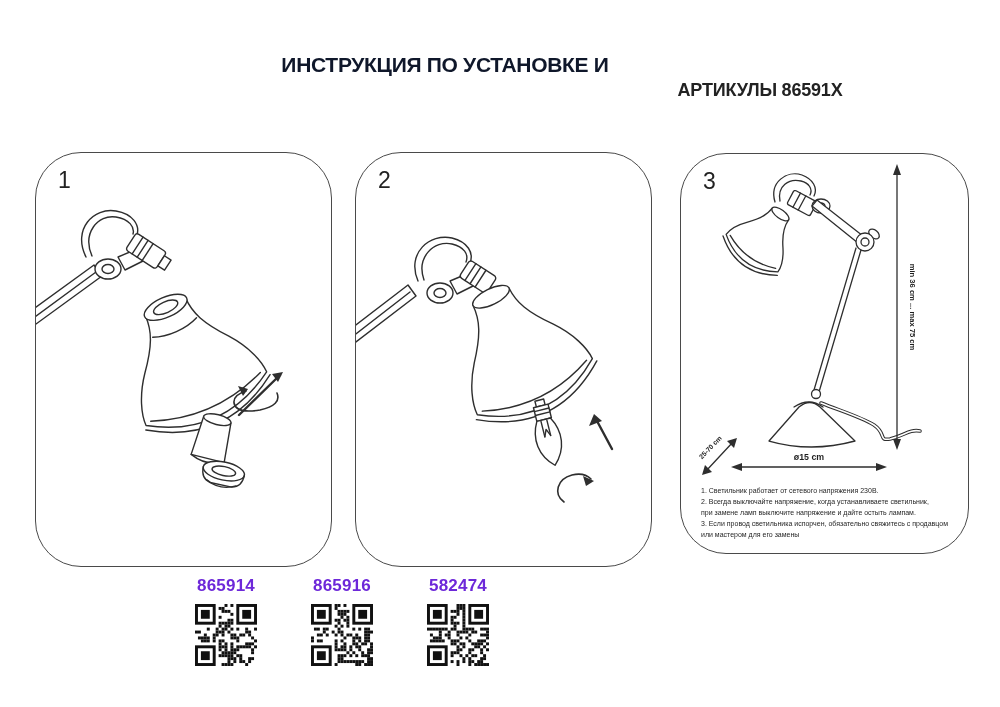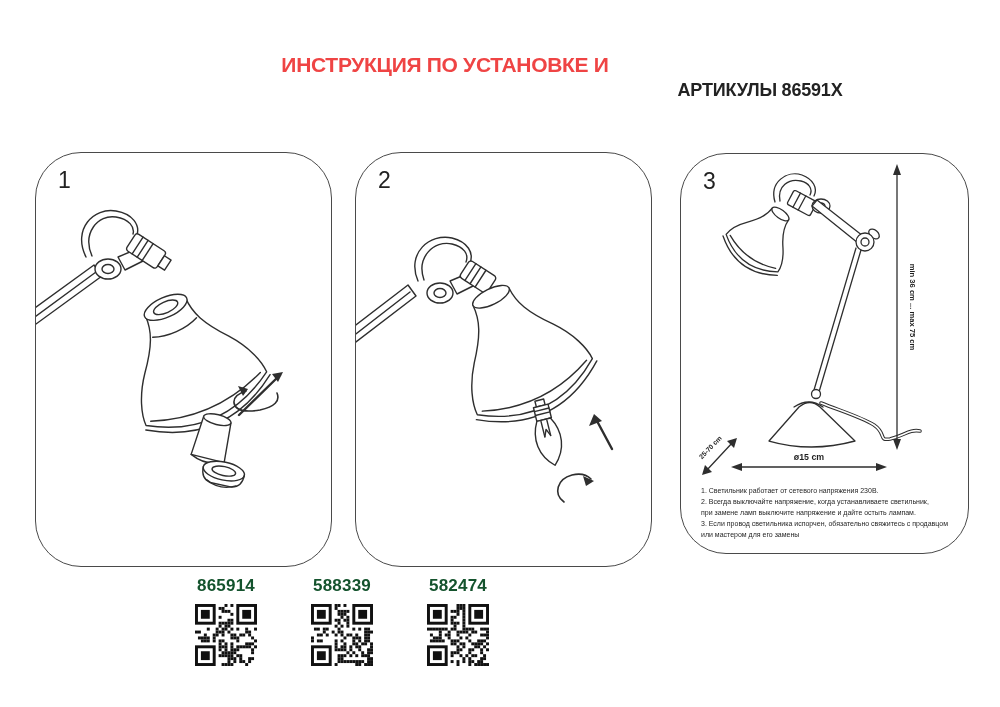--- a/index.html
+++ b/index.html
@@ -3,21 +3,21 @@
 <meta charset="utf-8">
 <style>
   html,body{margin:0;padding:0;background:#e8e8e8;}
   .page{
     position:relative;width:1000px;height:707px;background:#ffffff;
     font-family:"Liberation Sans",sans-serif;color:#1f1f1f;overflow:hidden;
     margin:0 auto;
   }
   .title{
     position:absolute;left:250px;top:52px;width:390px;text-align:center;
-    font-size:21px;font-weight:bold;line-height:26px;letter-spacing:-0.3px;color:#ef4444;
+    font-size:21px;font-weight:bold;line-height:26px;letter-spacing:-0.3px;color:#0f172a;
   }
   .subhead{position:absolute;left:630px;top:54px;width:260px;text-align:center;}
   .series{font-size:15px;font-weight:bold;letter-spacing:-0.2px;color:#222;}
   .articles{font-size:18px;font-weight:bold;margin-top:26px;letter-spacing:-0.2px;color:#222;}
   .panel{
     position:absolute;background:#fff;border:1.5px solid #4a4a4a;border-radius:46px;
   }
   #panel-1{left:35px;top:152px;width:295px;height:413px;}
   #panel-2{left:355px;top:152px;width:295px;height:413px;}
   #panel-3{left:680px;top:153px;width:287px;height:399px;}
@@ -26,21 +26,21 @@
   }
   svg.illus{position:absolute;left:0;top:0;width:100%;height:100%;display:block;}
   svg.illus *{vector-effect:non-scaling-stroke;}
   svg text{font-family:"Liberation Sans",sans-serif;fill:#1f1f1f;}
   .safety{
     position:absolute;left:20px;top:331px;width:252px;
     font-size:7px;line-height:11px;color:#262626;letter-spacing:0px;
   }
   .products{position:absolute;left:168px;top:576px;display:flex;}
   .product{width:116px;text-align:center;}
-  .article-num{font-size:17px;font-weight:bold;color:#14532d;letter-spacing:0.2px;}
+  .article-num{font-size:17px;font-weight:bold;color:#6d28d9;letter-spacing:0.2px;}
   .qr{width:62px;height:62px;margin:8px auto 0 auto;}
   .qr svg{display:block;width:62px;height:62px;}
 </style>
 </head>
 <body>
 
 <div class="page">
 
   <div class="title">
     <div>ИНСТРУКЦИЯ ПО УСТАНОВКЕ И</div>
@@ -371,21 +371,21 @@
             <rect x="42" y="0" width="21" height="21" fill="#111"></rect>
             <rect x="45" y="3" width="15" height="15" fill="#fff"></rect>
             <rect x="48" y="6" width="9" height="9" fill="#111"></rect>
             <rect x="0" y="42" width="21" height="21" fill="#111"></rect>
             <rect x="3" y="45" width="15" height="15" fill="#fff"></rect>
             <rect x="6" y="48" width="9" height="9" fill="#111"></rect>
           </svg>
         </div>
     </div>
     <div class="product">
-      <div class="article-num">588339</div>
+      <div class="article-num">865916</div>
       <div class="qr">
           <svg viewBox="0 0 63 63">
             <g fill="#111">
               <rect x="24" y="0" width="3" height="3"></rect>
               <rect x="27" y="0" width="3" height="3"></rect>
               <rect x="33" y="0" width="3" height="3"></rect>
               <rect x="24" y="3" width="3" height="3"></rect>
               <rect x="27" y="6" width="3" height="3"></rect>
               <rect x="30" y="6" width="3" height="3"></rect>
               <rect x="33" y="6" width="3" height="3"></rect>

